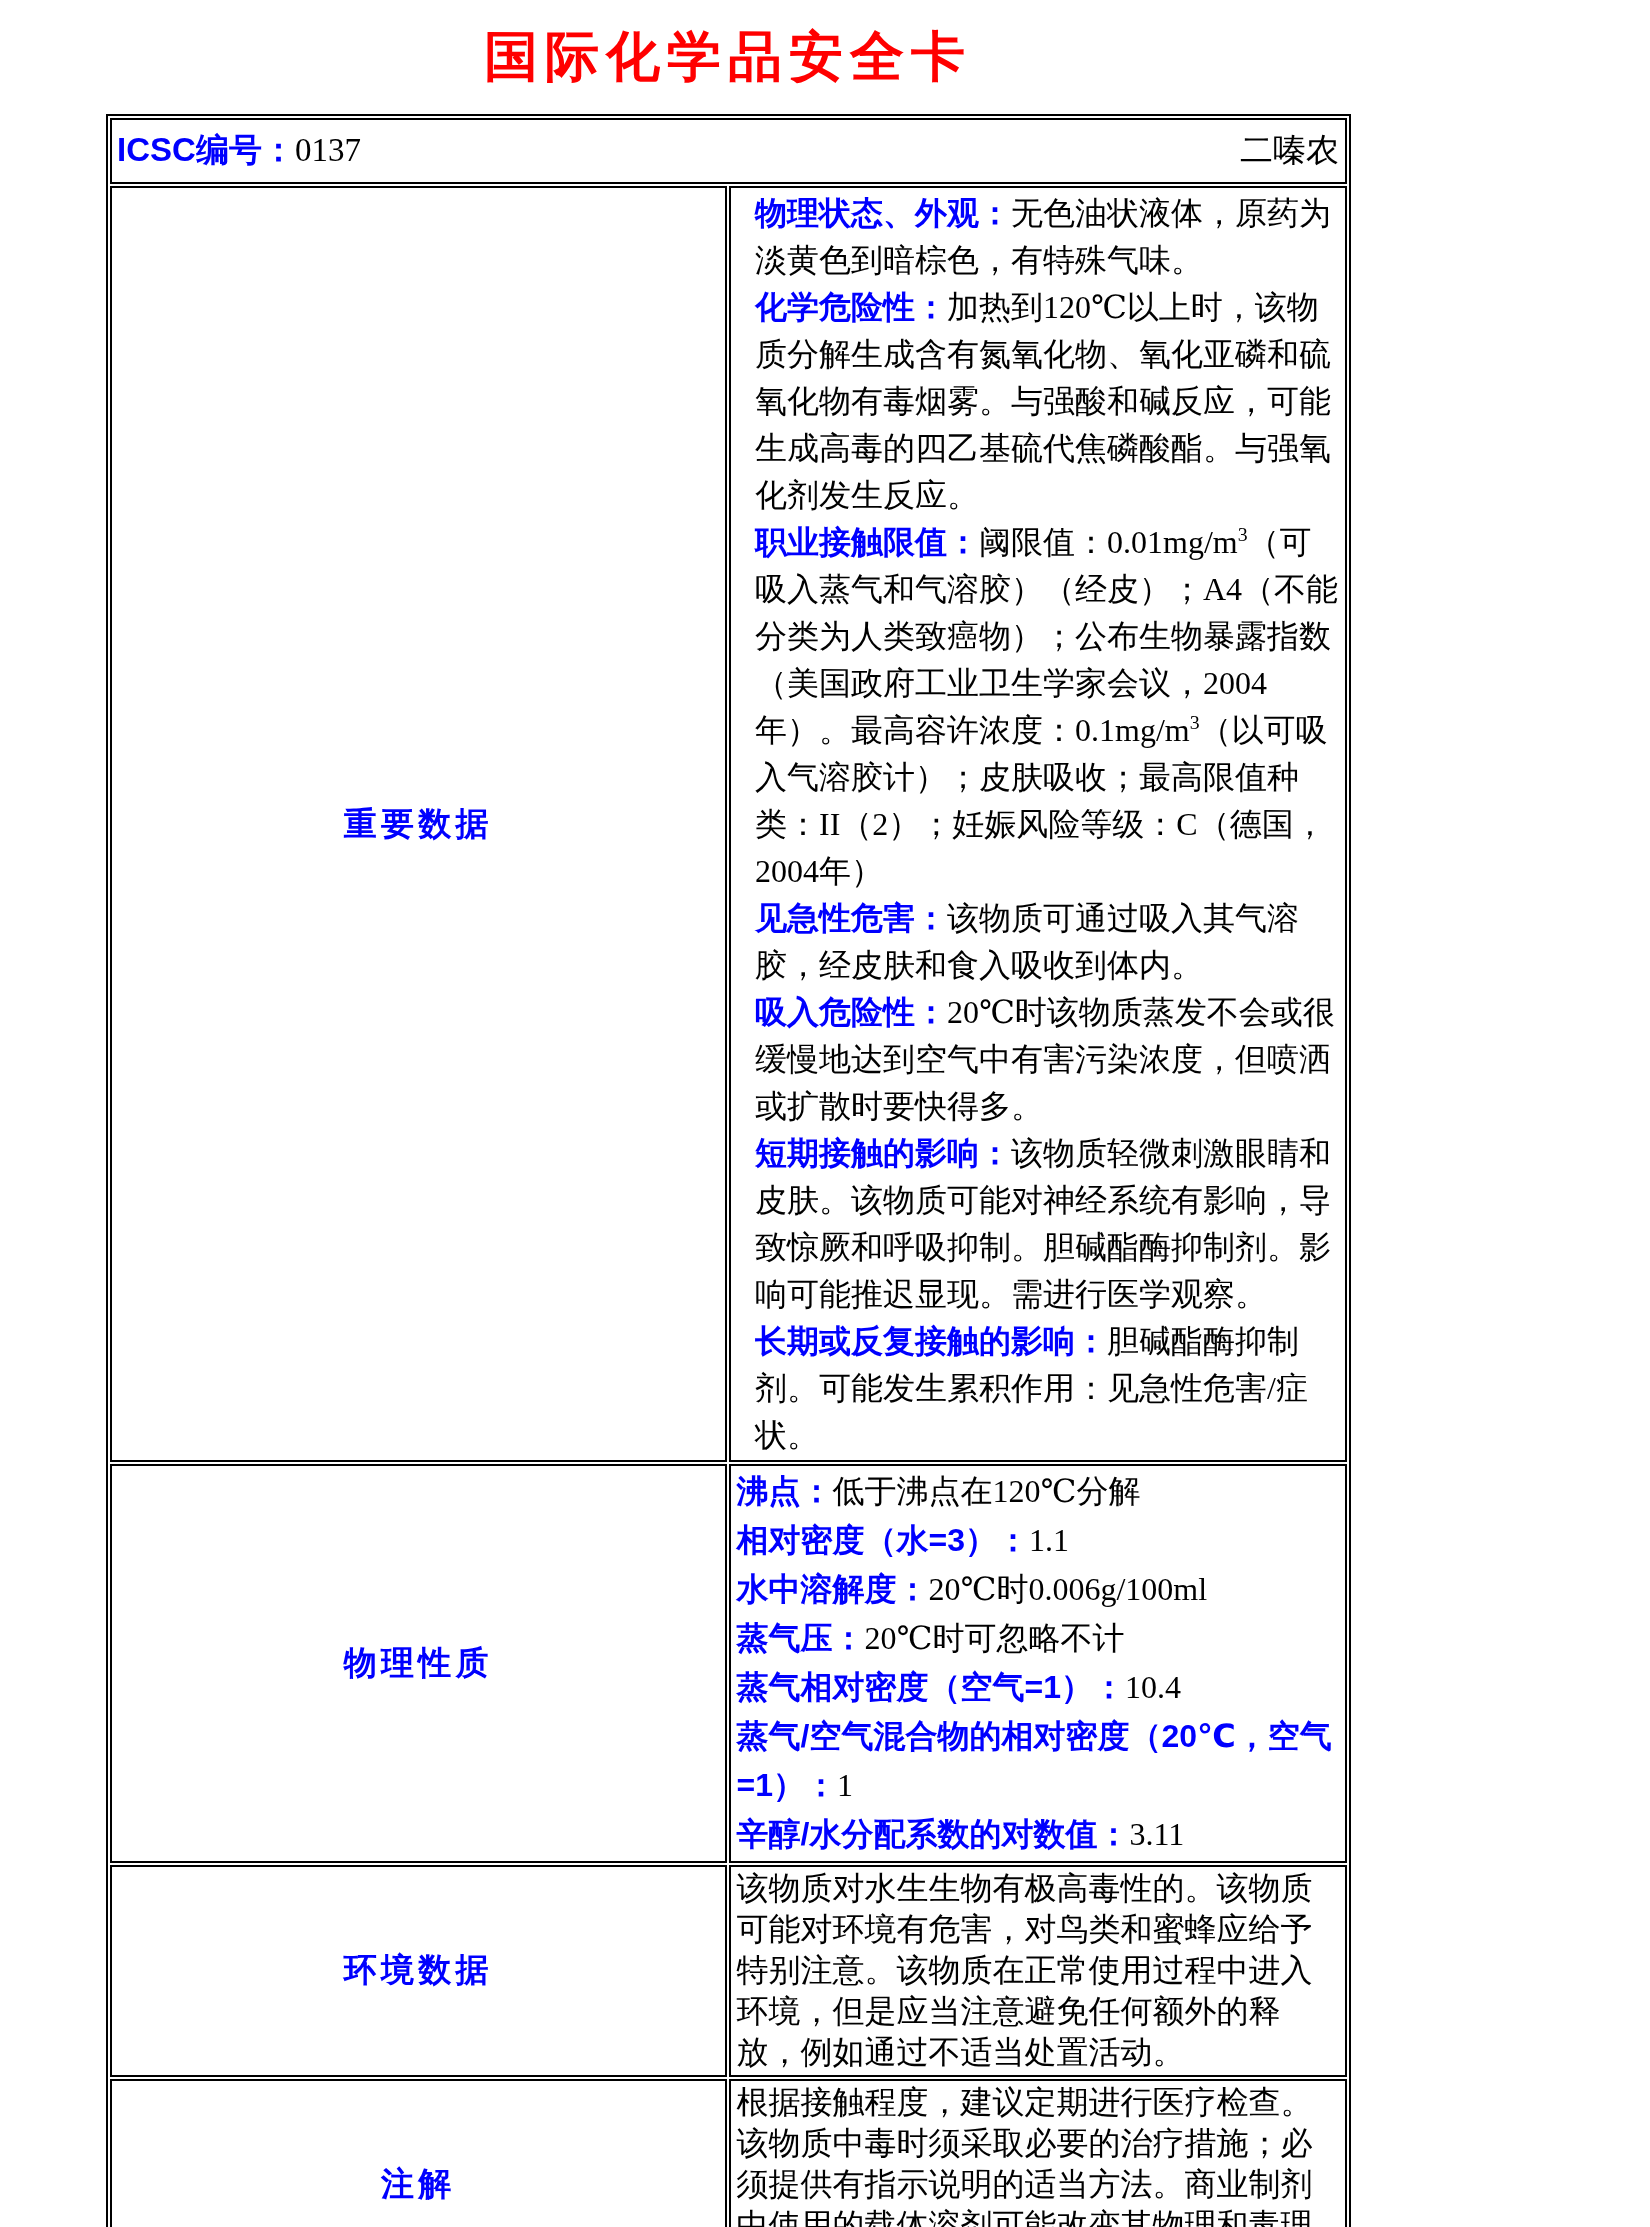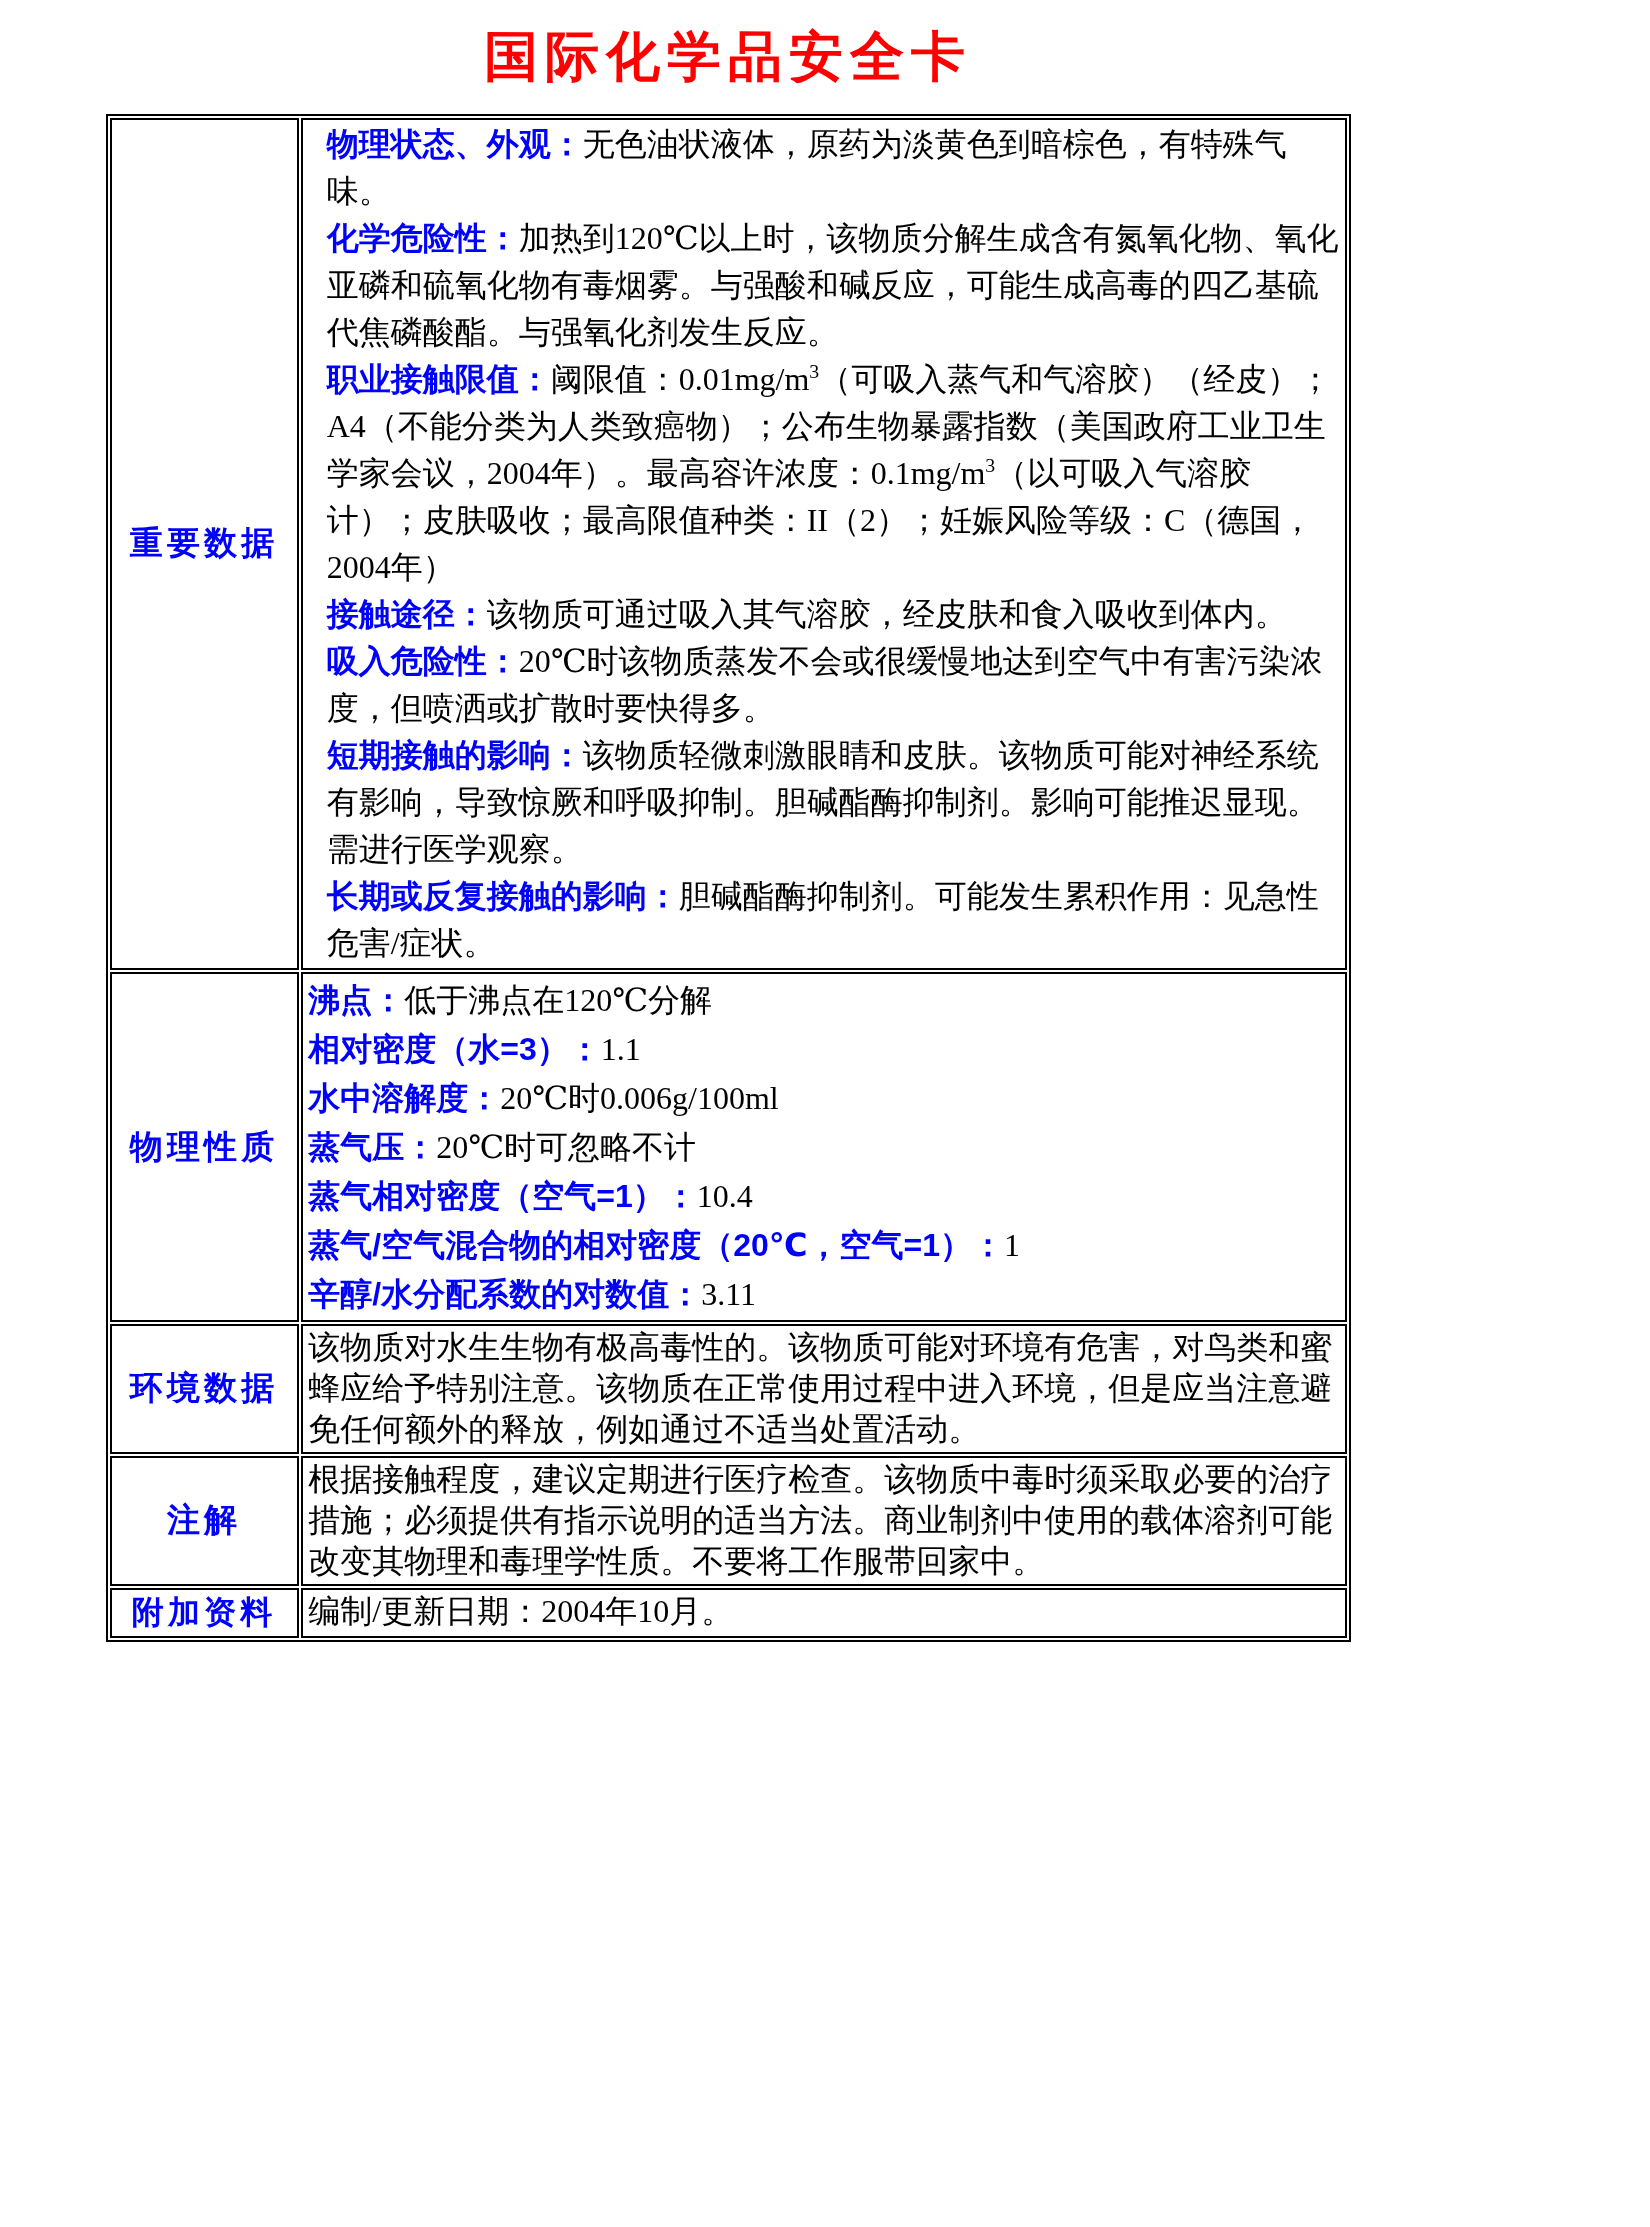--- a/index.html
+++ b/index.html
@@ -41,28 +41,38 @@
 </head>
 <body>
 
 <div class="page">
 
   <div class="page-title">国际化学品安全卡</div>
 
   <table class="card">
     <tbody>
 
+      <tr>
+        <td class="header-cell" colspan="2">
+          <div class="header-flex">
+            <div class="header-left">
+              <span class="blue-label">ICSC编号：</span><span>0137</span>
+            </div>
+            <div class="header-right">二嗪农</div>
+          </div>
+        </td>
+      </tr>
 
       <tr>
         <td class="label-cell">重要数据</td>
         <td class="content-cell lh-67">
             <div class="para"><span class="inline-label">物理状态、外观：</span>无色油状液体，原药为淡黄色到暗棕色，有特殊气味。</div>
             <div class="para"><span class="inline-label">化学危险性：</span>加热到120℃以上时，该物质分解生成含有氮氧化物、氧化亚磷和硫氧化物有毒烟雾。与强酸和碱反应，可能生成高毒的四乙基硫代焦磷酸酯。与强氧化剂发生反应。</div>
             <div class="para"><span class="inline-label">职业接触限值：</span>阈限值：0.01mg/m<sup>3</sup>（可吸入蒸气和气溶胶）（经皮）；A4（不能分类为人类致癌物）；公布生物暴露指数（美国政府工业卫生学家会议，2004年）。最高容许浓度：0.1mg/m<sup>3</sup>（以可吸入气溶胶计）；皮肤吸收；最高限值种类：II（2）；妊娠风险等级：C（德国，2004年）</div>
-            <div class="para"><span class="inline-label">接触途径：</span>该物质可通过吸入其气溶胶，经皮肤和食入吸收到体内。</div>
+            <div class="para"><span class="inline-label">见急性危害：</span>该物质可通过吸入其气溶胶，经皮肤和食入吸收到体内。</div>
             <div class="para"><span class="inline-label">吸入危险性：</span>20℃时该物质蒸发不会或很缓慢地达到空气中有害污染浓度，但喷洒或扩散时要快得多。</div>
             <div class="para"><span class="inline-label">短期接触的影响：</span>该物质轻微刺激眼睛和皮肤。该物质可能对神经系统有影响，导致惊厥和呼吸抑制。胆碱酯酶抑制剂。影响可能推迟显现。需进行医学观察。</div>
             <div class="para"><span class="inline-label">长期或反复接触的影响：</span>胆碱酯酶抑制剂。可能发生累积作用：见急性危害/症状。</div>
           </td>
       </tr>
 
       <tr>
         <td class="label-cell">物理性质</td>
         <td class="content-cell lh-71">
             <div class="para"><span class="inline-label">沸点：</span>低于沸点在120℃分解</div>

